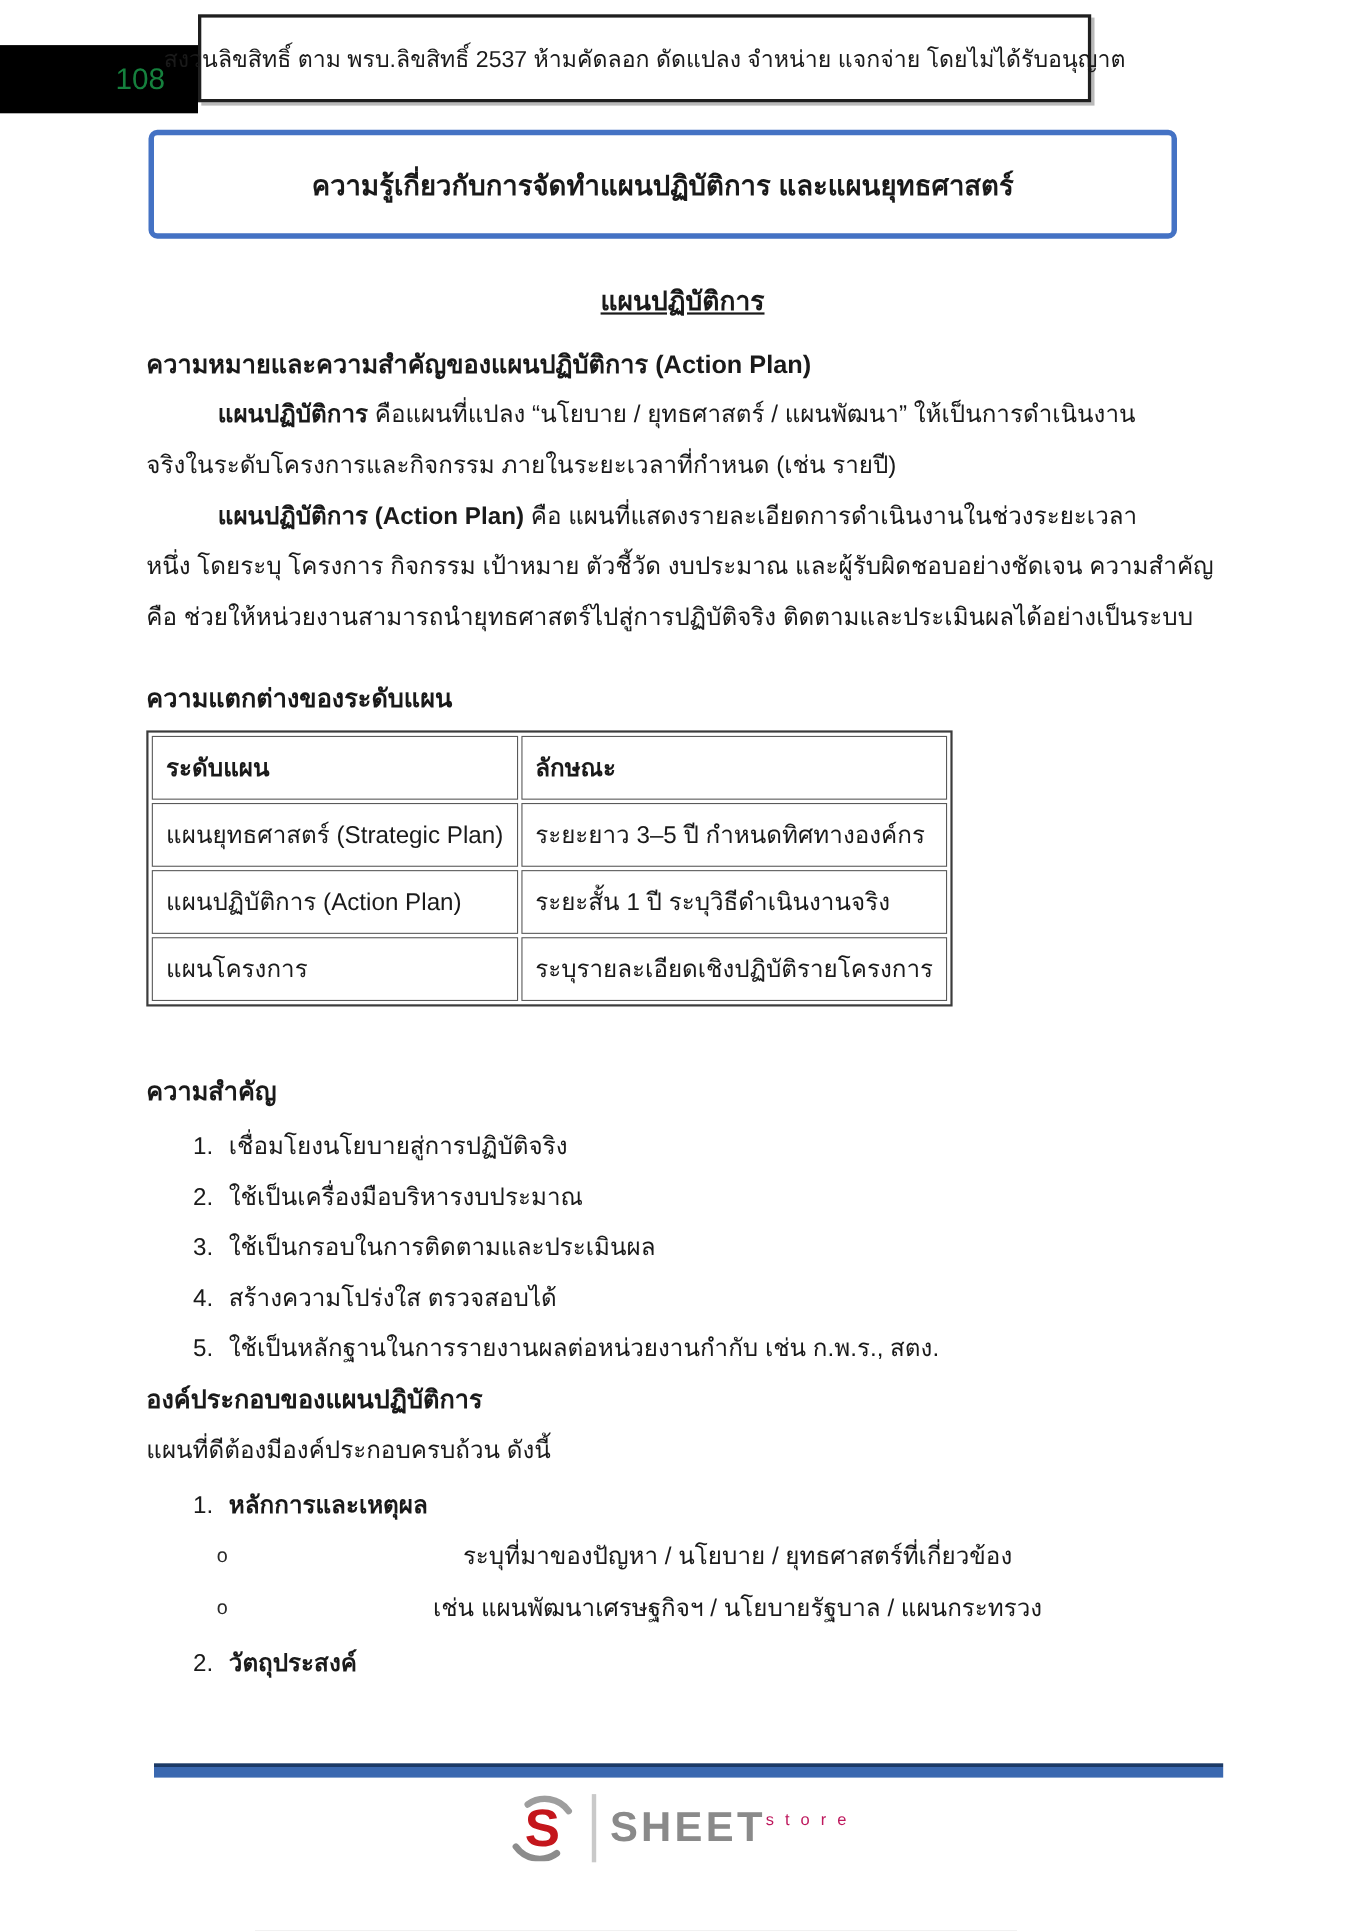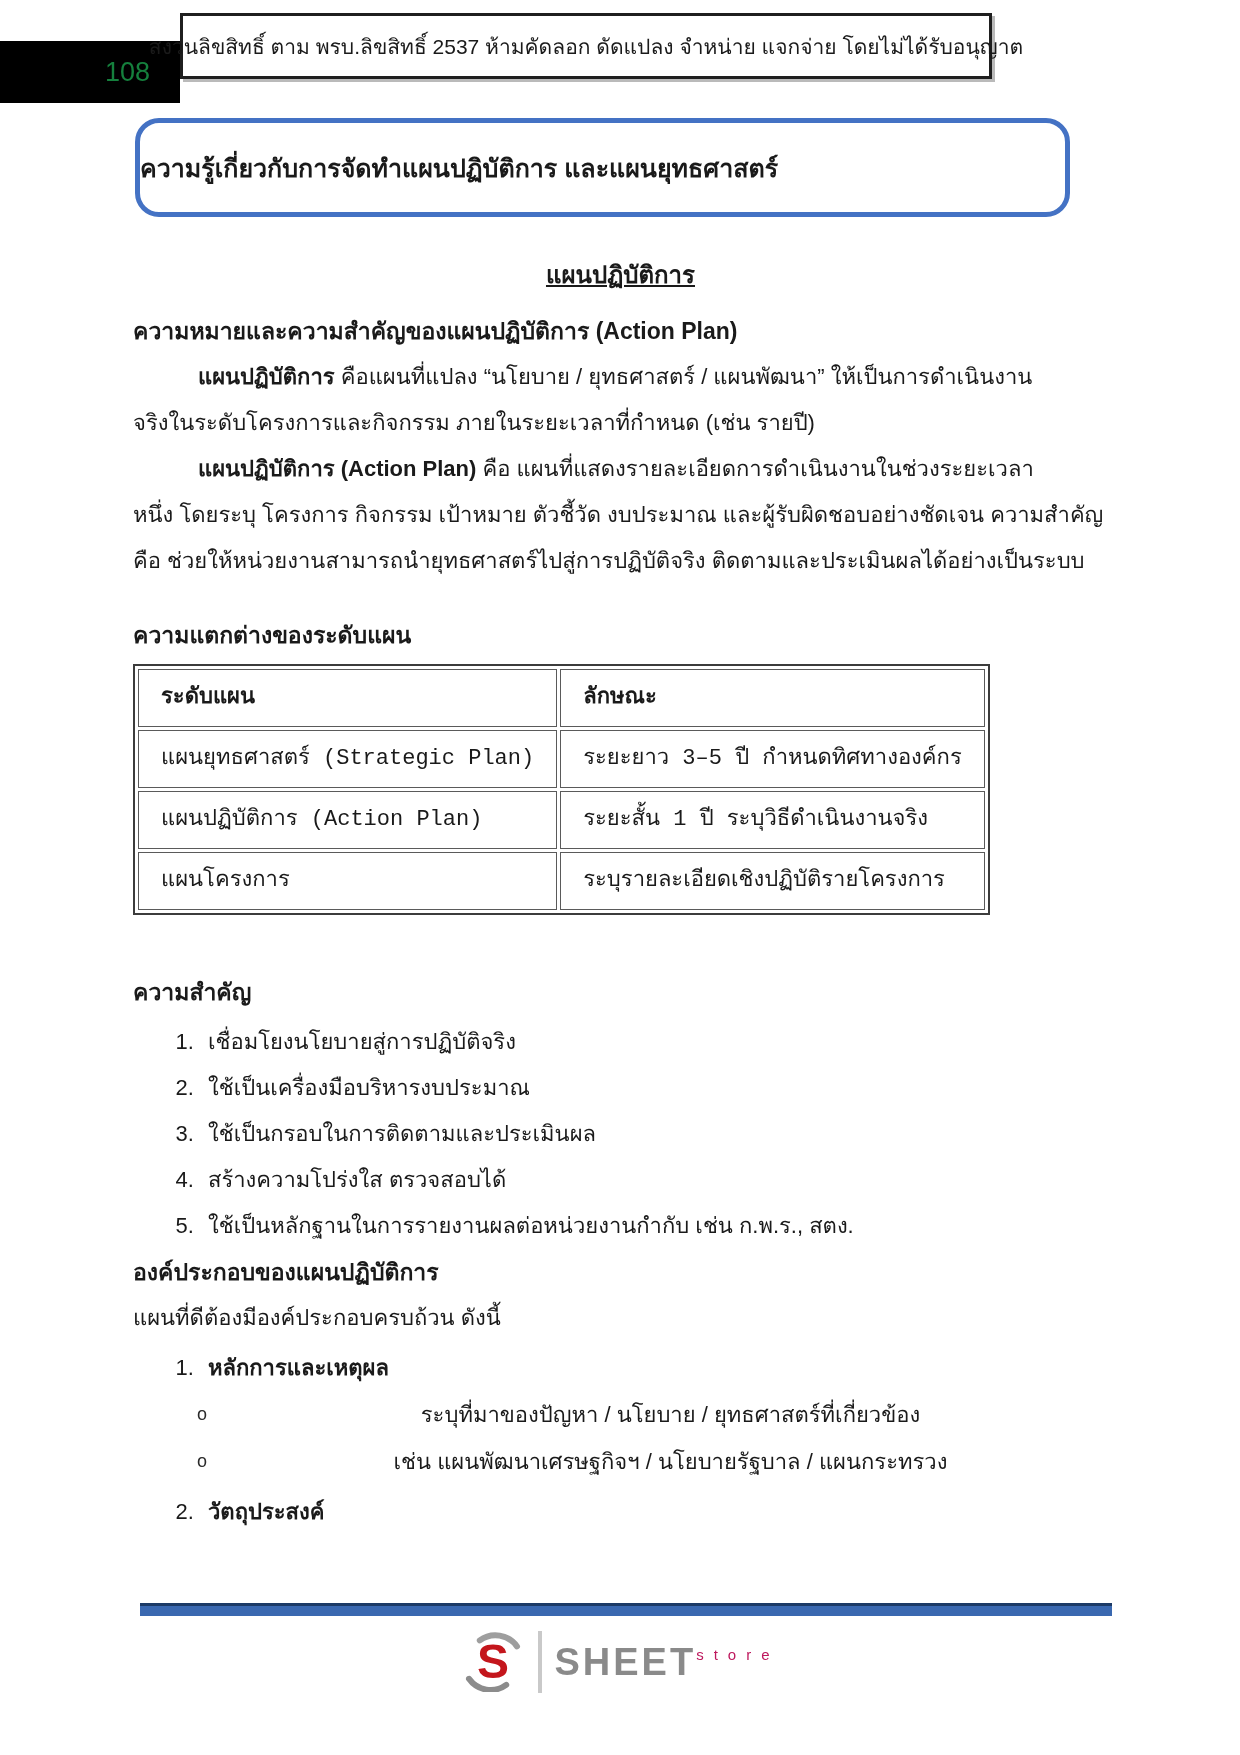--- a/index.html
+++ b/index.html
@@ -19,36 +19,36 @@
     position: absolute; left: 0; top: 41px;
     width: 180px; height: 62px;
     background: #000;
     color: #15803d;
     display: flex; align-items: center; justify-content: flex-end;
     padding-right: 30px; box-sizing: border-box;
     font-size: 27px;
   }
   .copyright-box {
     position: absolute; left: 180px; top: 13px;
-    width: 812px; height: 66px;
+    width: 812px; height: 80px;
     border: 3px solid #1f1f1f;
     box-shadow: 3px 3px 0 rgba(130,130,130,.55);
     box-sizing: border-box;
     background: #fff;
     display: flex; align-items: center; justify-content: center;
     font-size: 21px;
     white-space: nowrap;
   }
   .title-box {
     position: absolute; left: 135px; top: 118px;
     width: 935px; height: 99px;
     border: 5px solid #4472C4;
-    border-radius: 24px;
+    border-radius: 8px;
     box-sizing: border-box;
-    display: flex; align-items: center; 
+    display: flex; align-items: center; justify-content: center;
     font-size: 25px; font-weight: bold;
     background: #fff;
   }
 
   
   .content {
     position: absolute; left: 133px; top: 252px;
     width: 975px;
     font-size: 22px;
     line-height: 46px;
@@ -68,28 +68,27 @@
 
   table.plan-table {
     border-collapse: separate;
     border-spacing: 3px;
     border: 2px solid #3c3c3c;
     background: #fff;
     margin-top: 6px;
   }
   table.plan-table th, table.plan-table td {
     border: 1.5px solid #5a5a5a;
-    padding: 5px 22px;
+    padding: 5px 12px;
     font-size: 22px;
     font-weight: normal;
     text-align: left;
     white-space: nowrap;
     height: 44px;
     box-sizing: border-box;
-    font-family: Liberation Mono, monospace;
   }
   table.plan-table th { font-weight: bold; height: 40px; }
   table.plan-table .col-level { width: 290px; }
   table.plan-table .col-desc  { width: 364px; }
 
   .importance-heading { margin-top: 54px; }
 
   ol.num-list {
     margin: 4px 0 0 0;
     padding-left: 67px;

